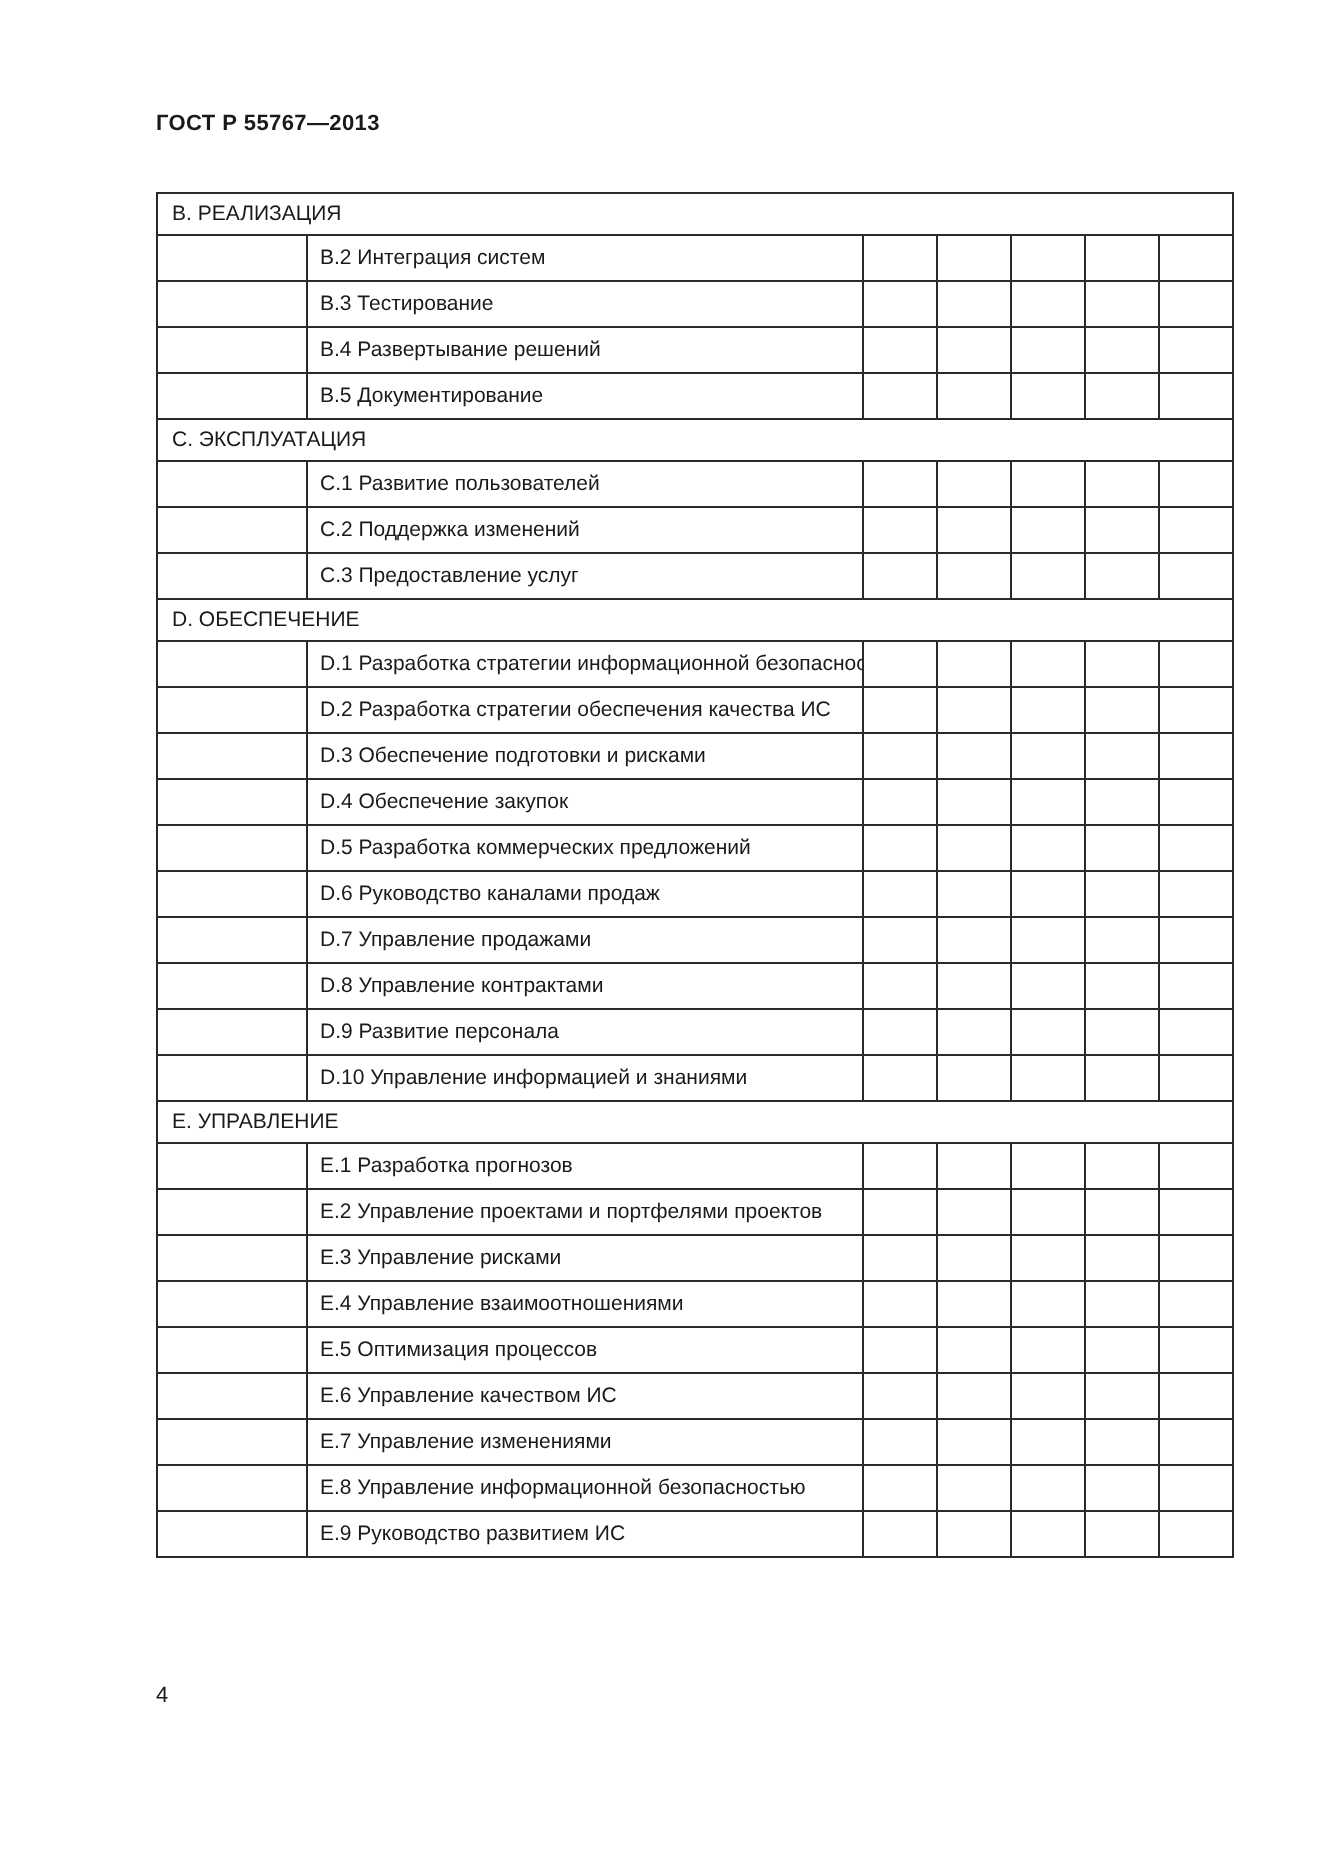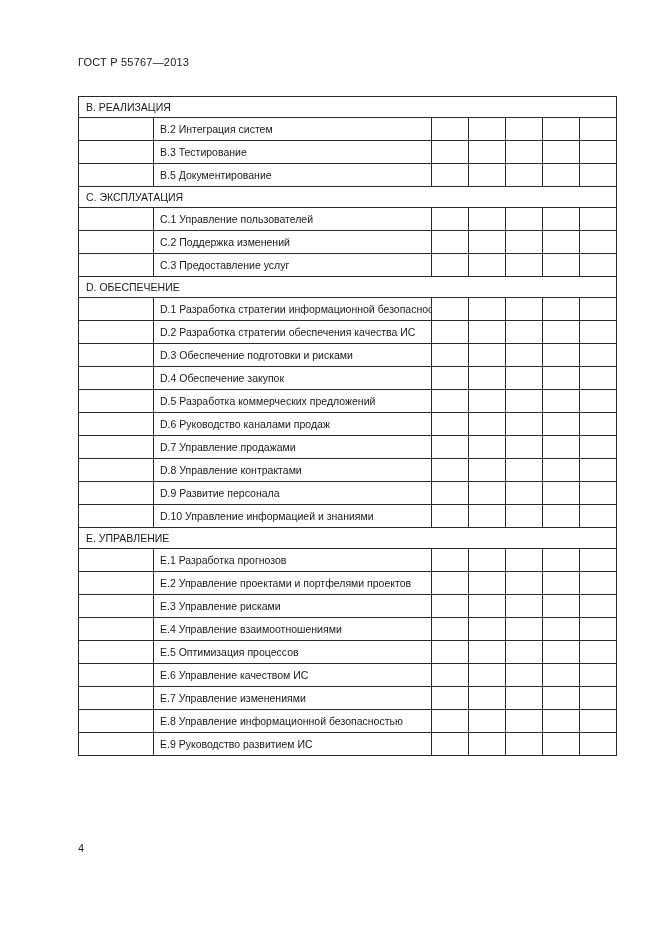--- a/index.html
+++ b/index.html
@@ -12,21 +12,21 @@
     height: 935px;
     position: relative;
     font-family: "Liberation Sans", sans-serif;
     color: #1a1a1a;
   }
   .doc-header {
     position: absolute;
     left: 78px;
     top: 56px;
     font-size: 11px;
-    font-weight: normal;
+    font-weight: bold;
     letter-spacing: 0.2px;
   }
   .main-table {
     position: absolute;
     left: 78px;
     top: 96px;
     width: 538px;
     border-collapse: collapse;
     table-layout: fixed;
     border-radius: 16px;
@@ -84,34 +84,43 @@
       <td></td>
       <td>В.3 Тестирование</td>
       <td></td>
         <td></td>
         <td></td>
         <td></td>
         <td></td>
     </tr>
     <tr>
       <td></td>
+      <td>В.4 Развертывание решений</td>
+      <td></td>
+        <td></td>
+        <td></td>
+        <td></td>
+        <td></td>
+    </tr>
+    <tr>
+      <td></td>
       <td>В.5 Документирование</td>
       <td></td>
         <td></td>
         <td></td>
         <td></td>
         <td></td>
     </tr>
 
     <tr>
       <td colspan="7" class="section-cell">С. ЭКСПЛУАТАЦИЯ</td>
     </tr>
     <tr>
       <td></td>
-      <td>С.1 Управление пользователей</td>
+      <td>С.1 Развитие пользователей</td>
       <td></td>
         <td></td>
         <td></td>
         <td></td>
         <td></td>
     </tr>
     <tr>
       <td></td>
       <td>С.2 Поддержка изменений</td>
       <td></td>

